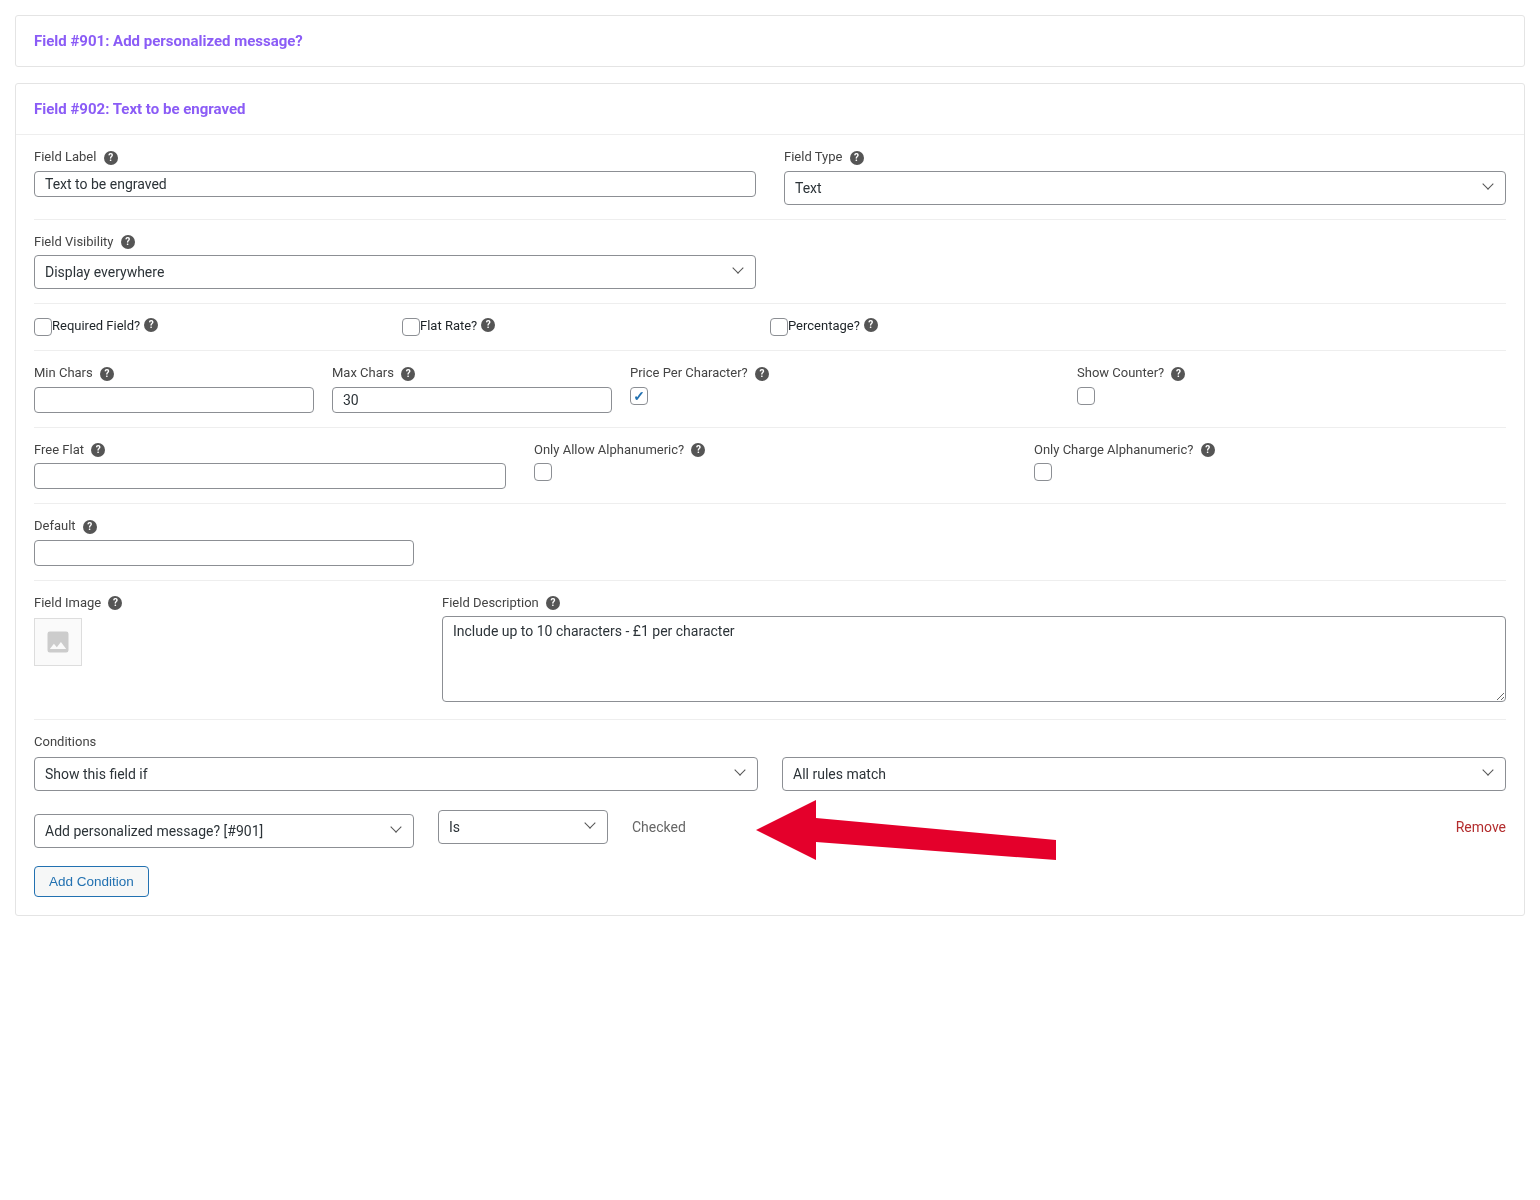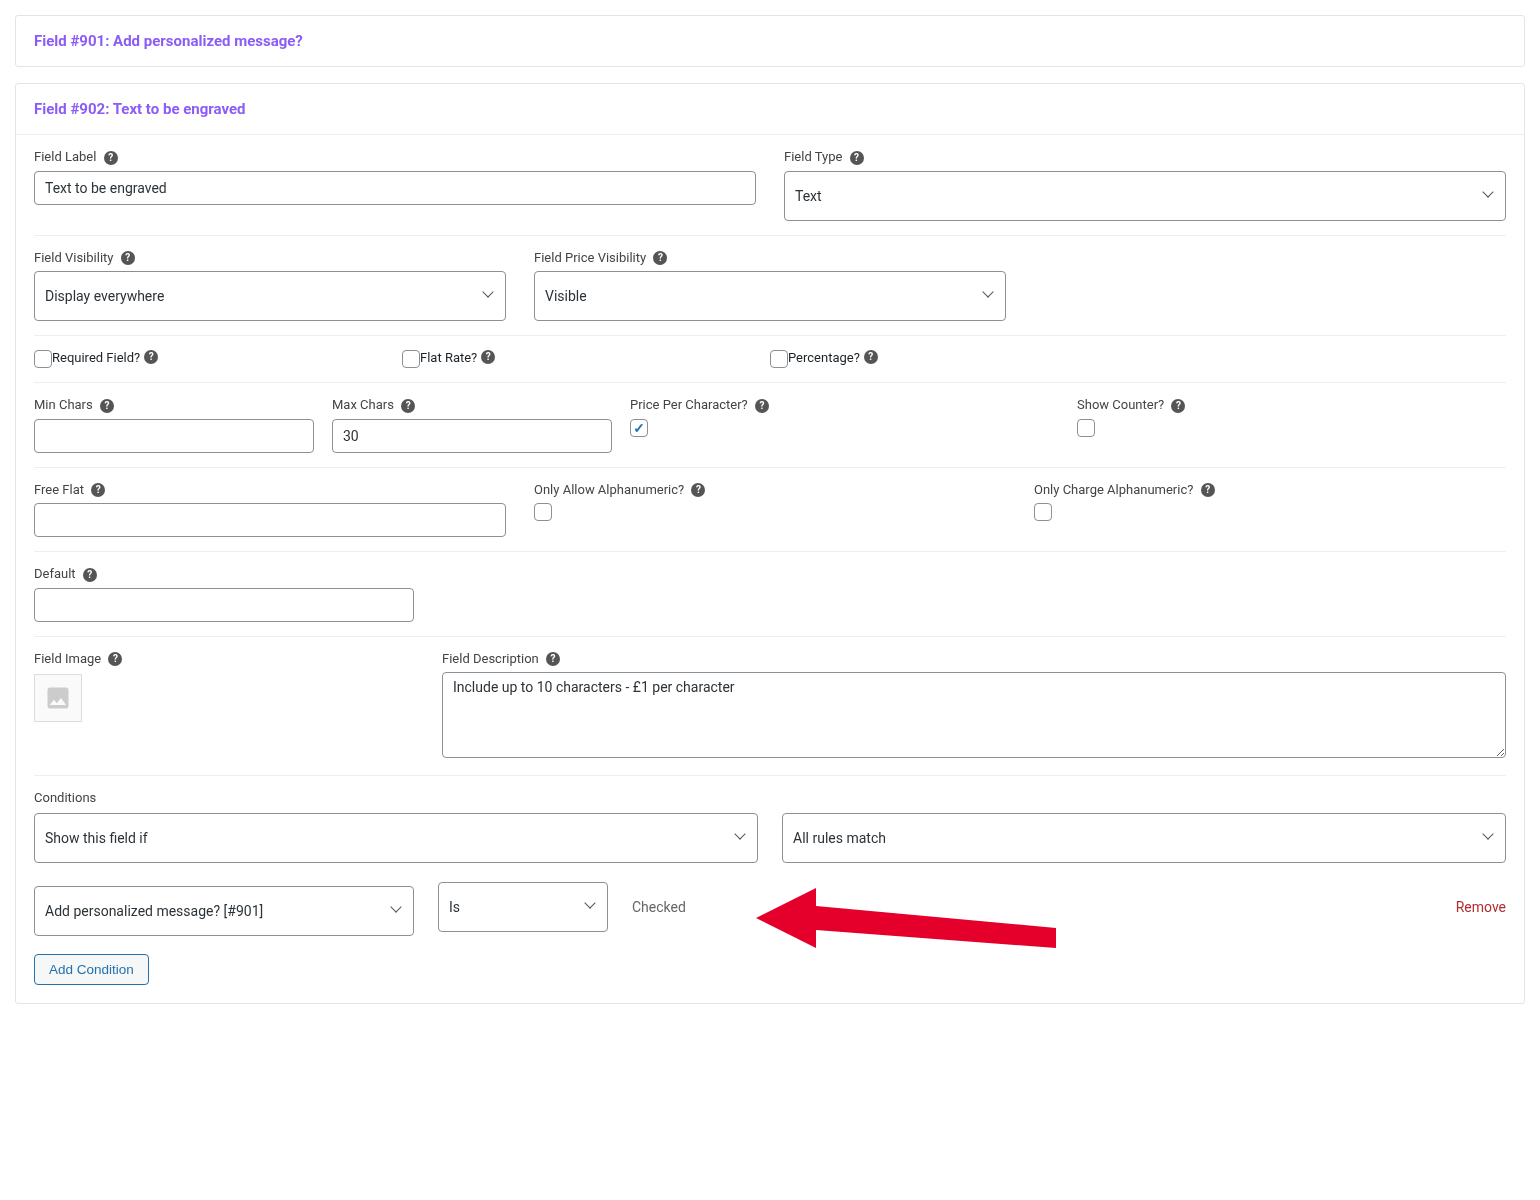--- a/index.html
+++ b/index.html
@@ -57,29 +57,29 @@
   input[type=text], textarea {
     width: 100%;
     padding: 6px 10px;
     font-size: 14px;
     border: 1px solid #8c8f94;
     border-radius: 4px;
     background: #fff;
     font-family: inherit;
     color: #2c3338;
   }
-  input[type=text] { height: 34px; }
+  input[type=text] { height: 26px; }
   textarea { height: 86px; resize: both; }
   .select {
     position: relative;
     width: 100%;
   }
   .select select, .select-box {
     width: 100%;
-    height: 50px;
+    height: 34px;
     padding: 0 30px 0 10px;
     font-size: 14px;
     border: 1px solid #8c8f94;
     border-radius: 4px;
     background: #fff;
     appearance: none;
     -webkit-appearance: none;
     color: #2c3338;
     display: flex;
     align-items: center;
@@ -225,32 +225,20 @@
           <span>Field Visibility</span>
           <span class="help-icon">?</span>
         </label>
         <div class="select">
           <div class="select-box">
               <span>Display everywhere</span>
             </div>
           <span class="chevron"></span>
         </div>
       </div>
-      <div class="col">
-        <label class="fld">
-          <span>Field Price Visibility</span>
-          <span class="help-icon">?</span>
-        </label>
-        <div class="select">
-          <div class="select-box">
-              <span>Visible</span>
-            </div>
-          <span class="chevron"></span>
-        </div>
-      </div>
       <div class="col"></div>
     </div>
 
     <div class="checks-grid">
       <div class="check-row">
         <span class="check"></span>
         <span>Required Field?</span>
         <span class="help-icon">?</span>
       </div>
       <div class="check-row">

